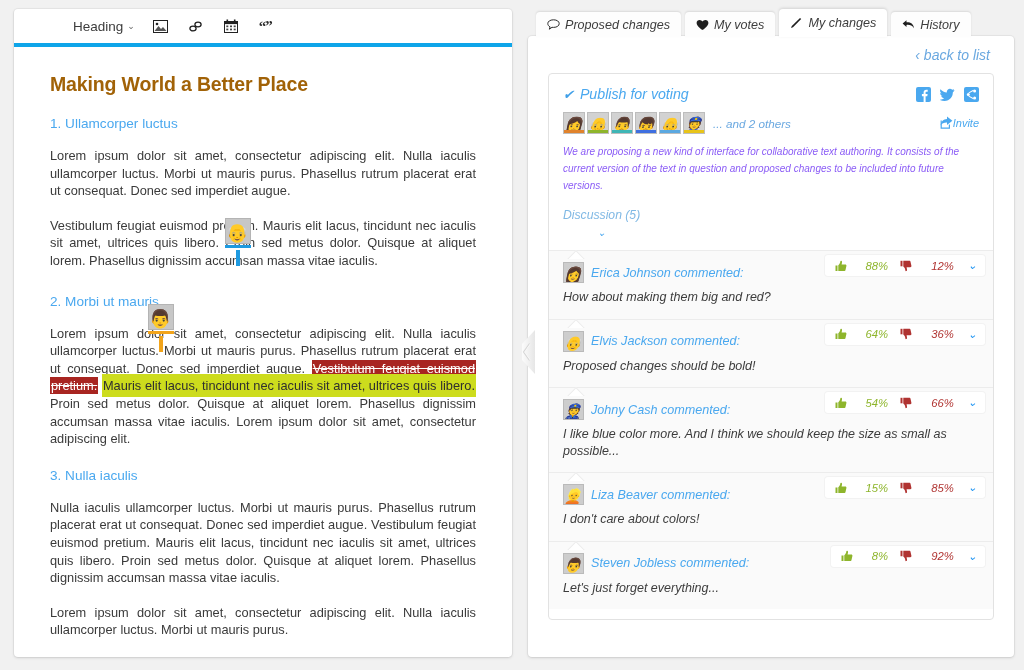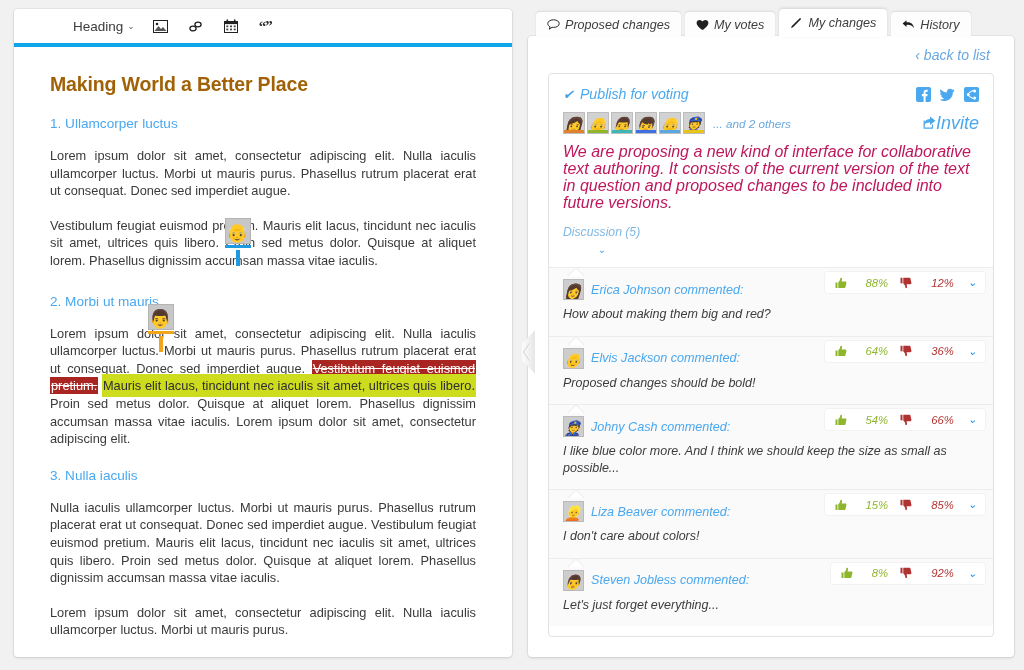--- a/index.html
+++ b/index.html
@@ -248,30 +248,30 @@
     left: 0; bottom: 0;
     width: 100%; height: 3px;
   }
   #others-label {
     font-size: 11.7px;
     color: #6aa8e0;
     margin-left: 6px;
     cursor: pointer;
   }
   #invite {
-    font-size: 18px;
+    font-size: 11px;
     color: #4aa8ef;
     display: flex;
     align-items: center;
     cursor: pointer;
   }
   #proposal-desc {
-    font-size: 16px;
+    font-size: 10px;
     line-height: 17px;
-    color: #be185d;
+    color: #8b5cf6;
     padding: 9px 14px 0 14px;
   }
   #discussion-toggle {
     font-size: 12.2px;
     color: #7fb8e4;
     padding: 14px 14px 12px 14px;
     display: inline-flex;
     align-items: center;
     gap: 5px;
     cursor: pointer;

